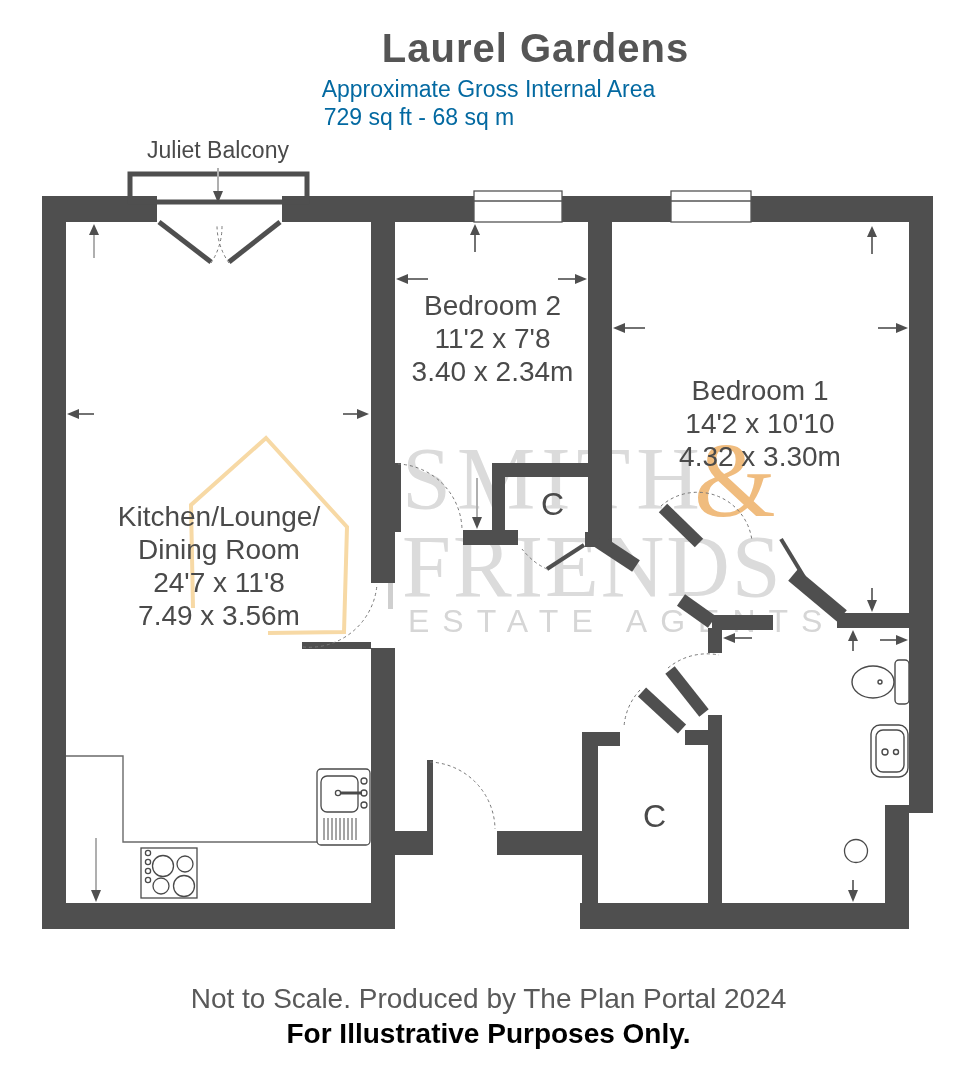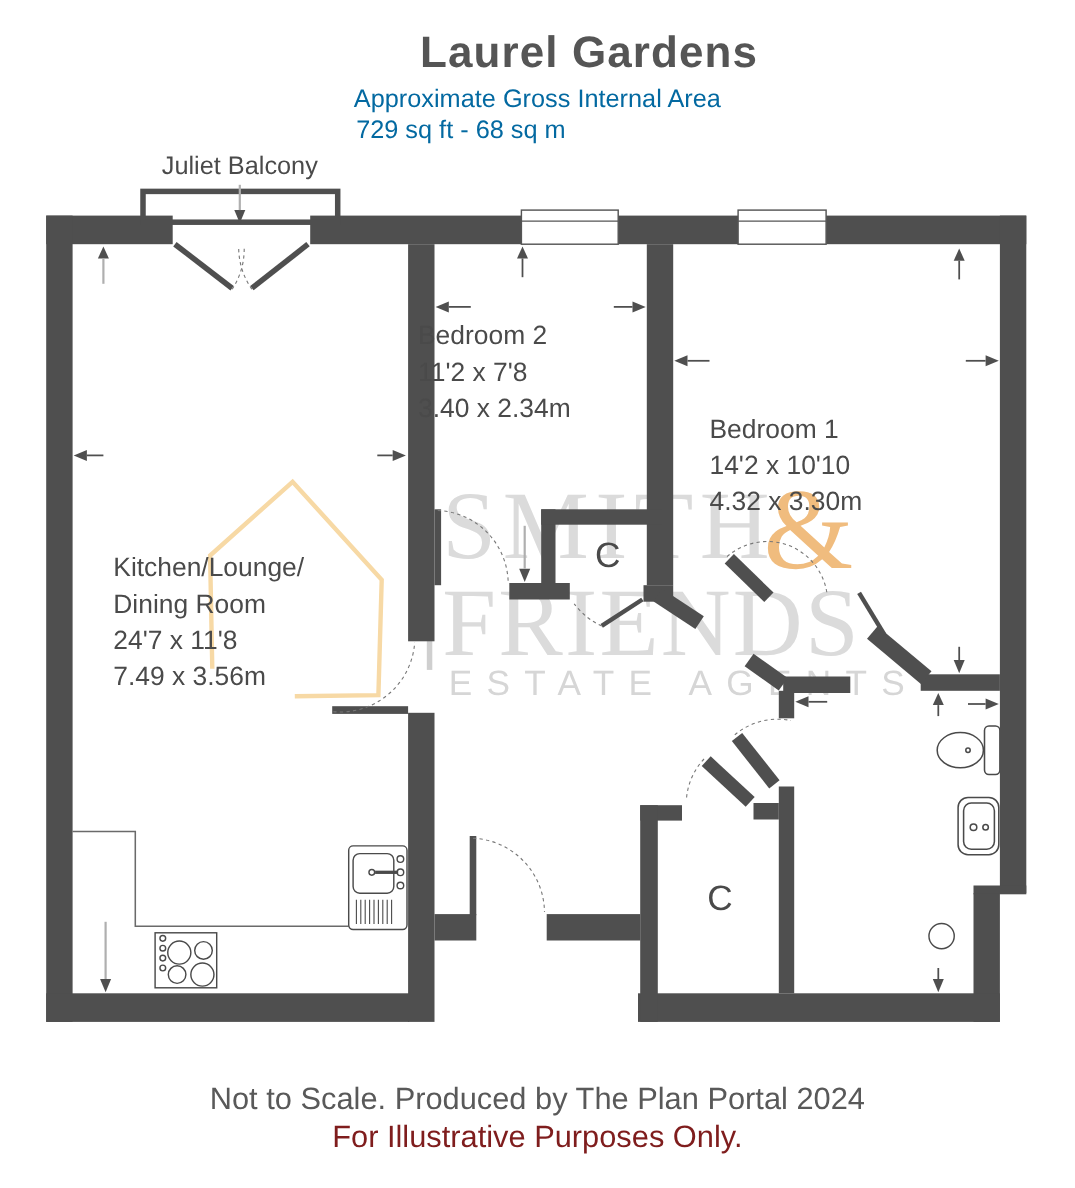--- a/index.html
+++ b/index.html
@@ -3,25 +3,25 @@
 <meta charset="utf-8">
 <style>
   html,body{margin:0;padding:0;background:#ffffff;}
   #stage{position:relative;width:977px;height:1080px;background:#ffffff;overflow:hidden;
          font-family:"Liberation Sans", sans-serif;color:#4D4D4D;}
   .abs{position:absolute;white-space:nowrap;}
   .center{text-align:center;}
   #plan-svg{position:absolute;left:0;top:0;}
   .title{font-size:40px;font-weight:bold;letter-spacing:1px;color:#555555;margin-left:47px;}
   .sub{font-size:23px;color:#0369a1;}
-  .roomlabel{font-size:24px;line-height:33px;color:#4A4A4A;}
+  .roomlabel{font-size:28px;line-height:33px;color:#4A4A4A;text-align:center;}
   .closet{font-size:32px;color:#4A4A4A;}
   .balcony-label{font-size:23px;color:#4A4A4A;}
   .footer1{font-size:28px;color:#595959;}
-  .footer2{font-size:28px;font-weight:normal;color:#7f1d1d;}
+  .footer2{font-size:28px;font-weight:bold;color:#000000;}
   .wm-word{font-family:"Liberation Serif", serif;color:#DBDBDB;}
   .wm-smith{font-size:88px;letter-spacing:6px;}
   .wm-friends{font-size:88px;letter-spacing:2px;}
   .wm-amp{font-family:"Liberation Serif", serif;font-size:105px;color:#F0BC7E;}
   .wm-estate{font-size:32px;letter-spacing:13px;color:#D6D6D6;}
 </style>
 </head>
 <body>
 
 <div id="stage">

